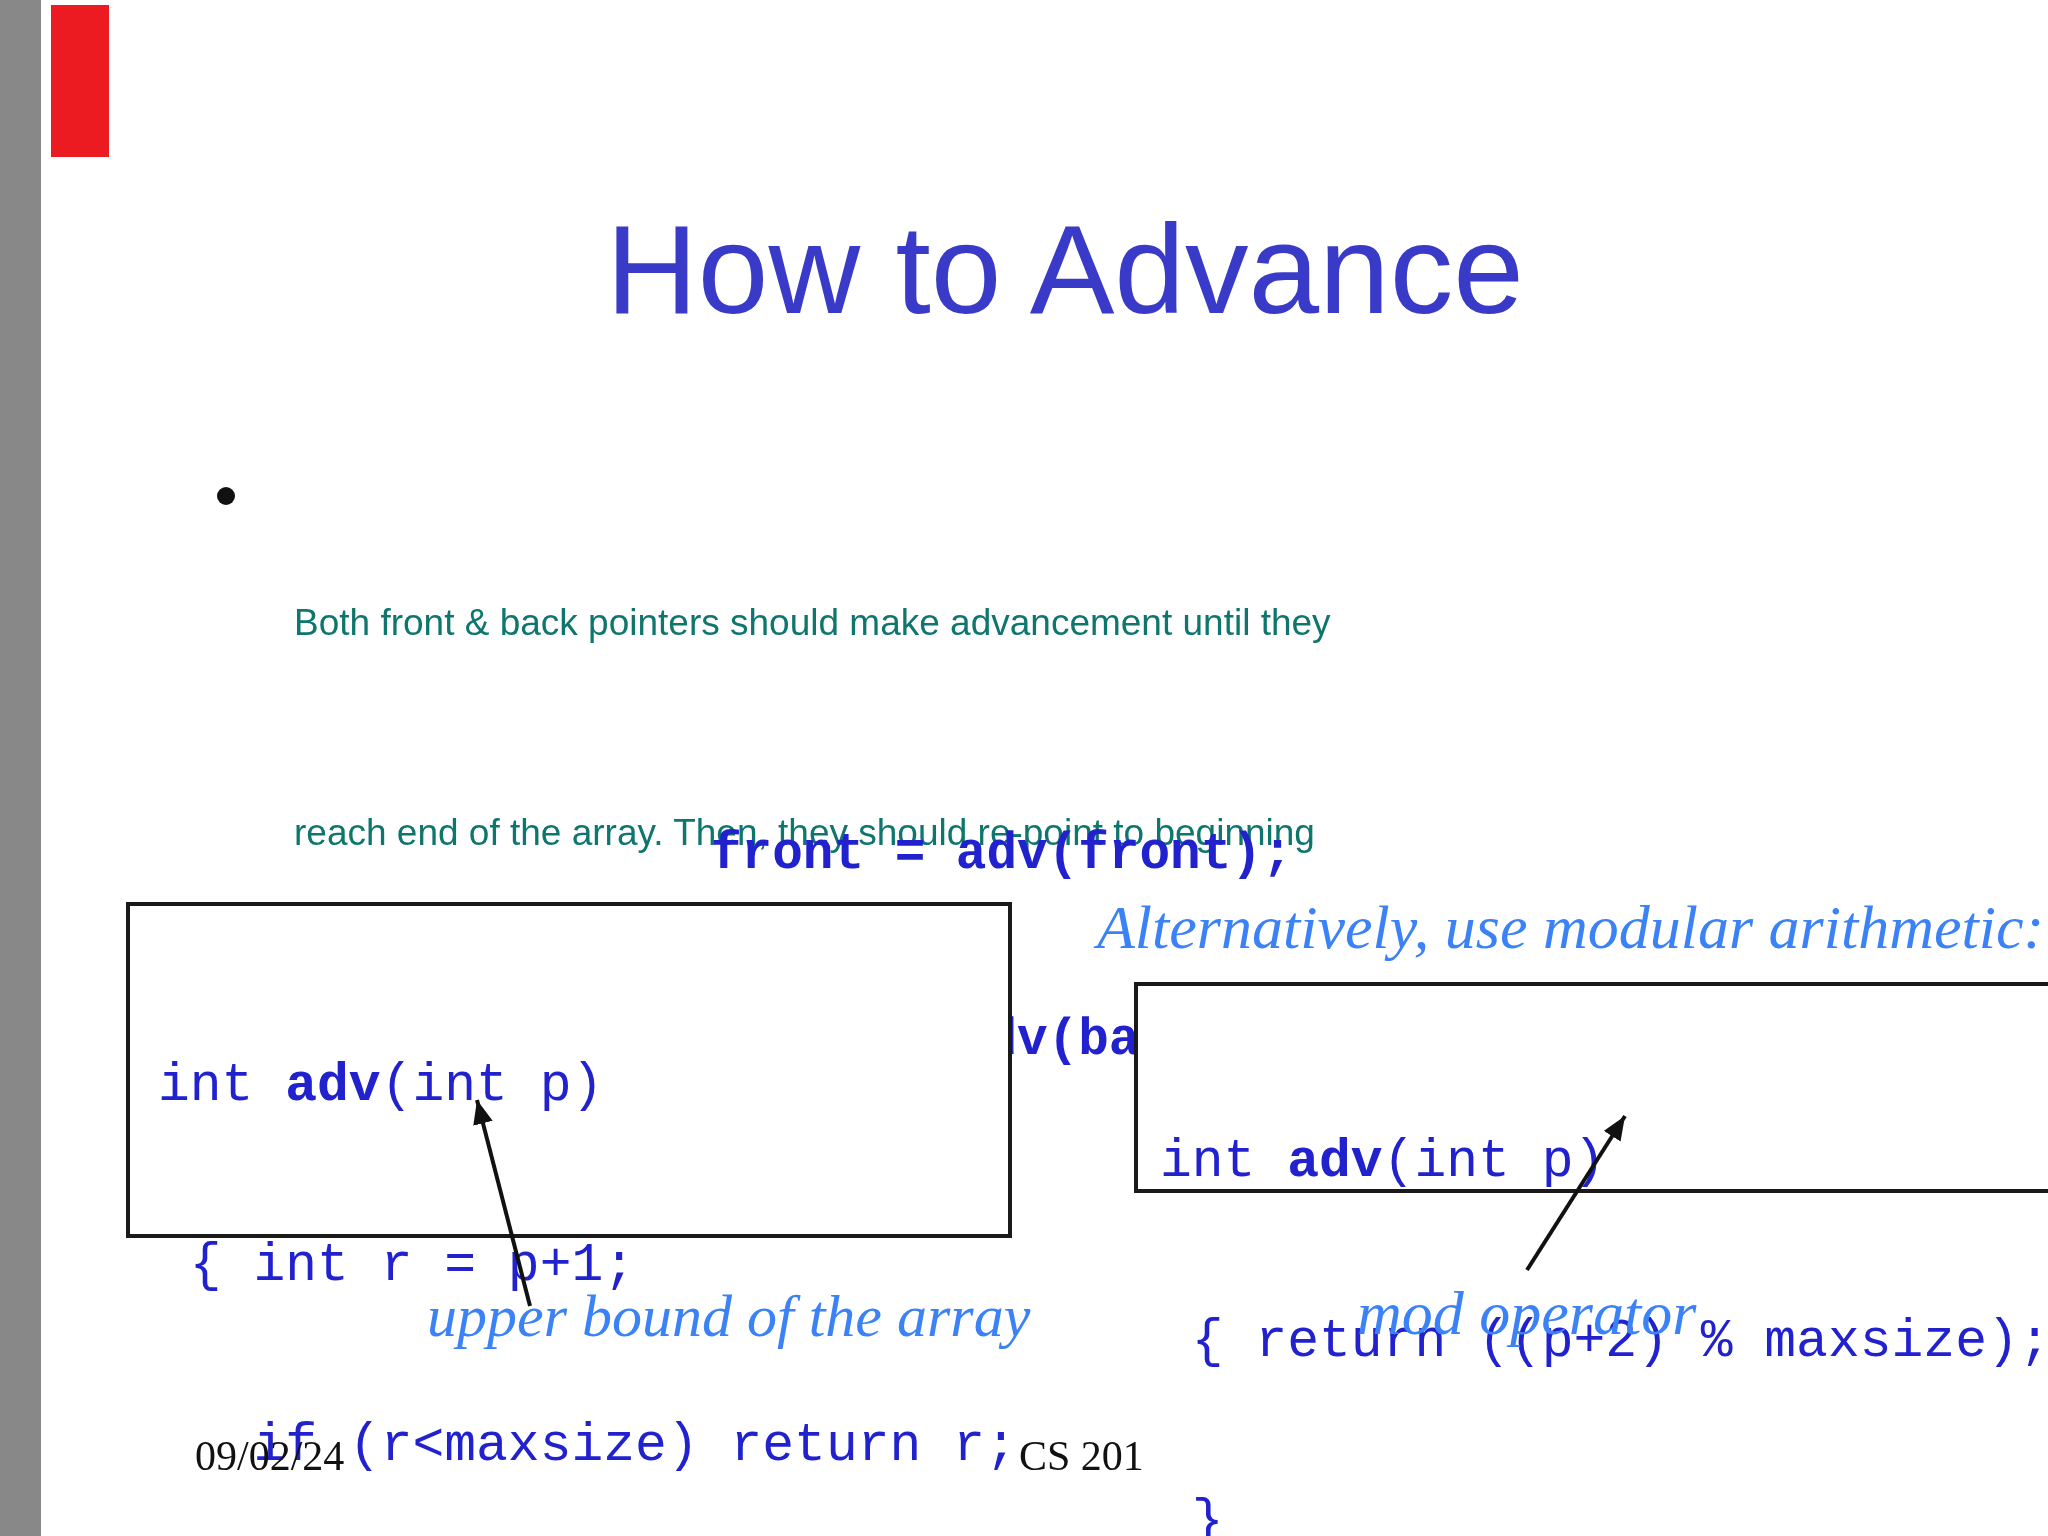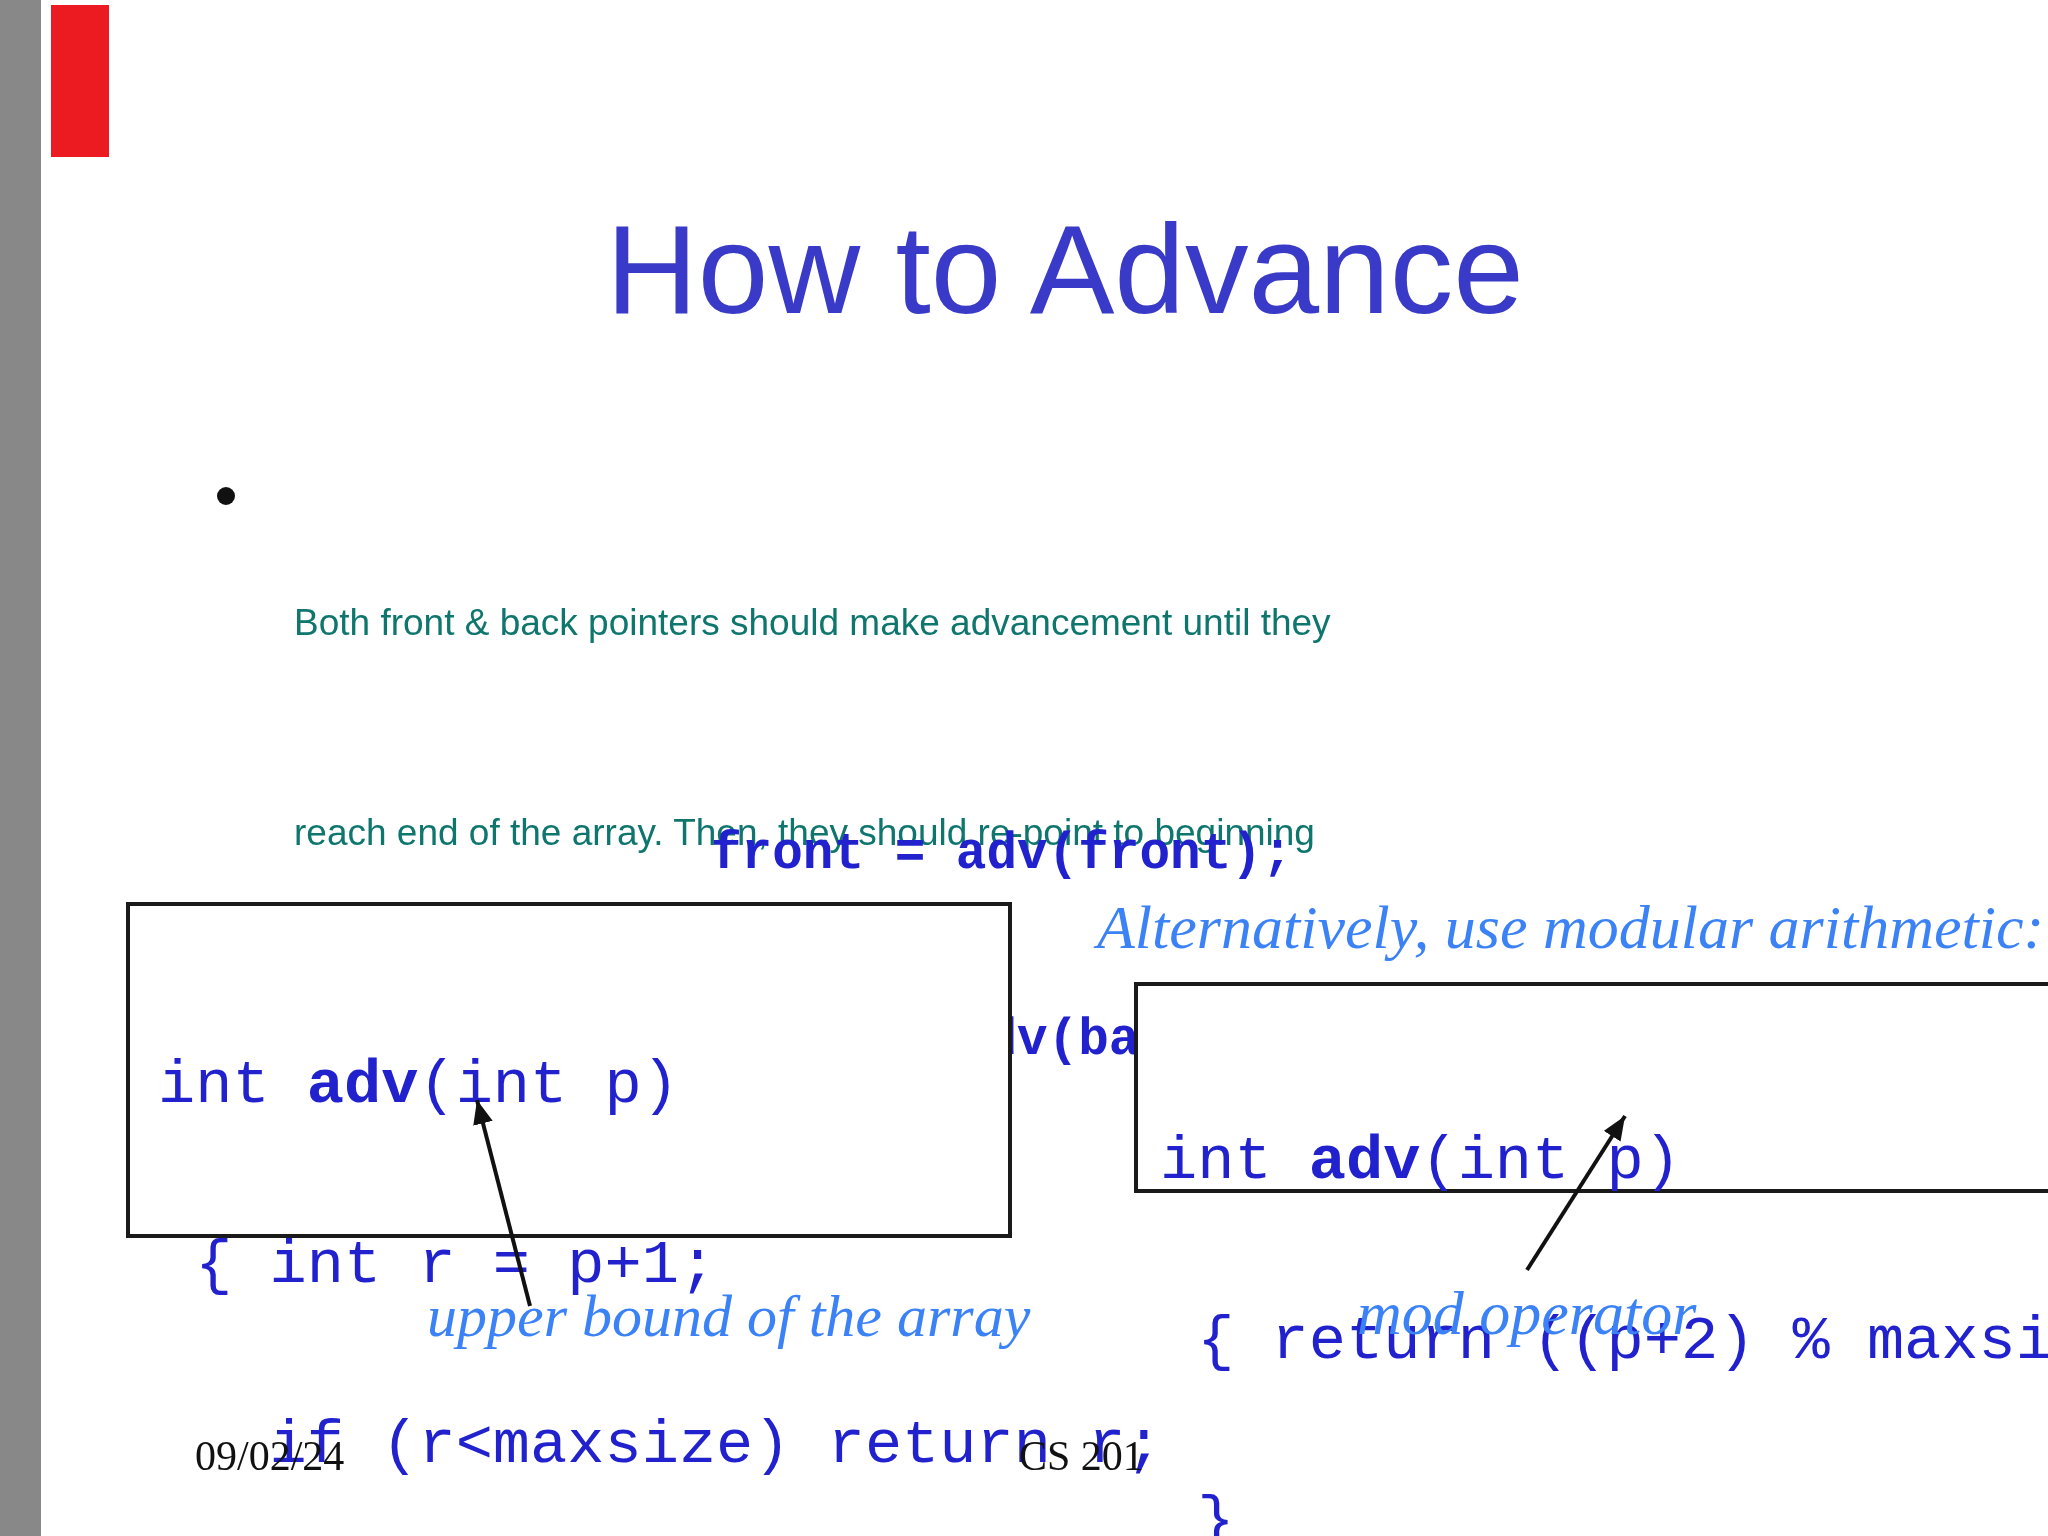--- a/index.html
+++ b/index.html
@@ -72,21 +72,21 @@
     white-space: pre;
   }
 
   
   .code-box {
     position: absolute;
     border: 4px solid #1a1a1a;
     background: #ffffff;
     box-sizing: border-box;
     font-family: "Liberation Mono", monospace;
-    font-size: 62px;
+    font-size: 53px;
     line-height: 60px;
     color: #2121CE;
     white-space: pre;
   }
   .code-box .fn { font-weight: bold; }
   #left-code-box {
     left: 85px;
     top: 902px;
     width: 886px;
     height: 336px;

